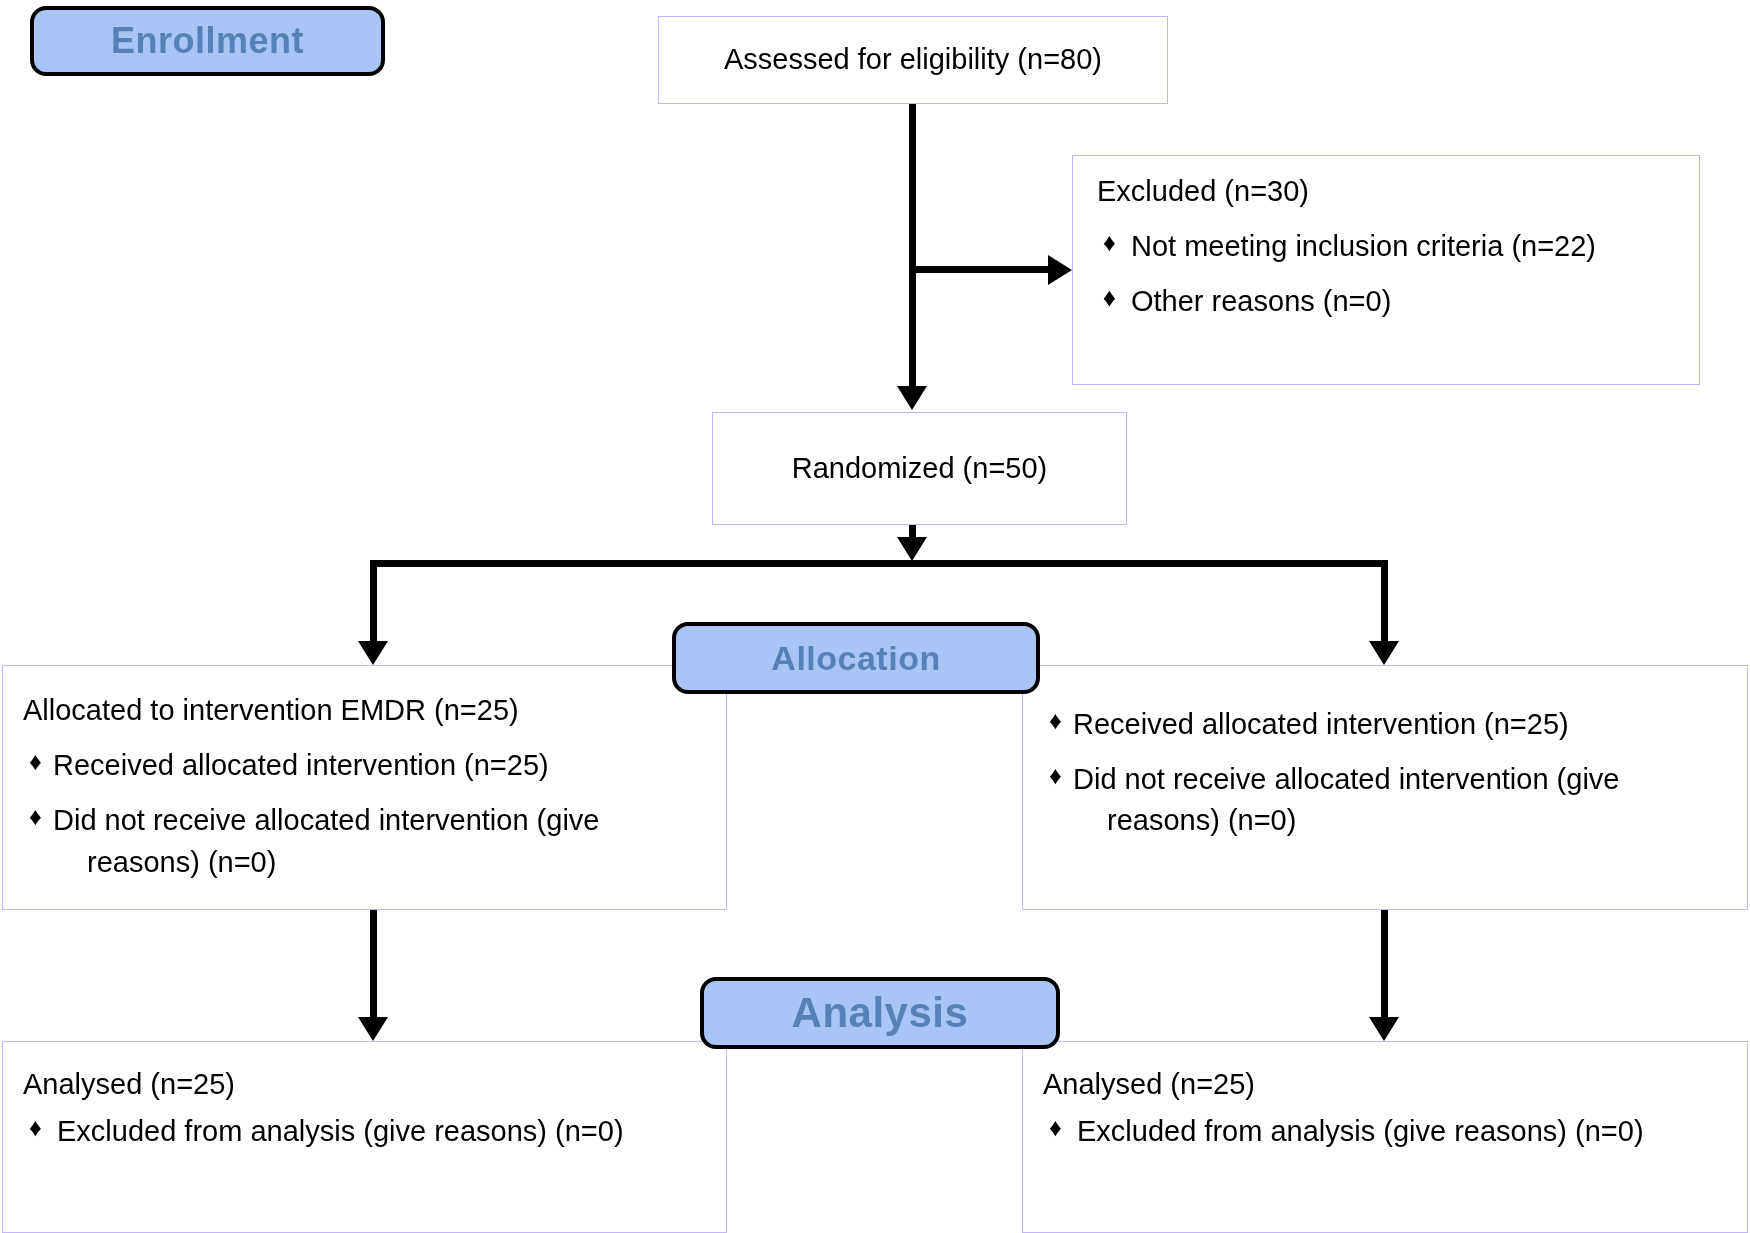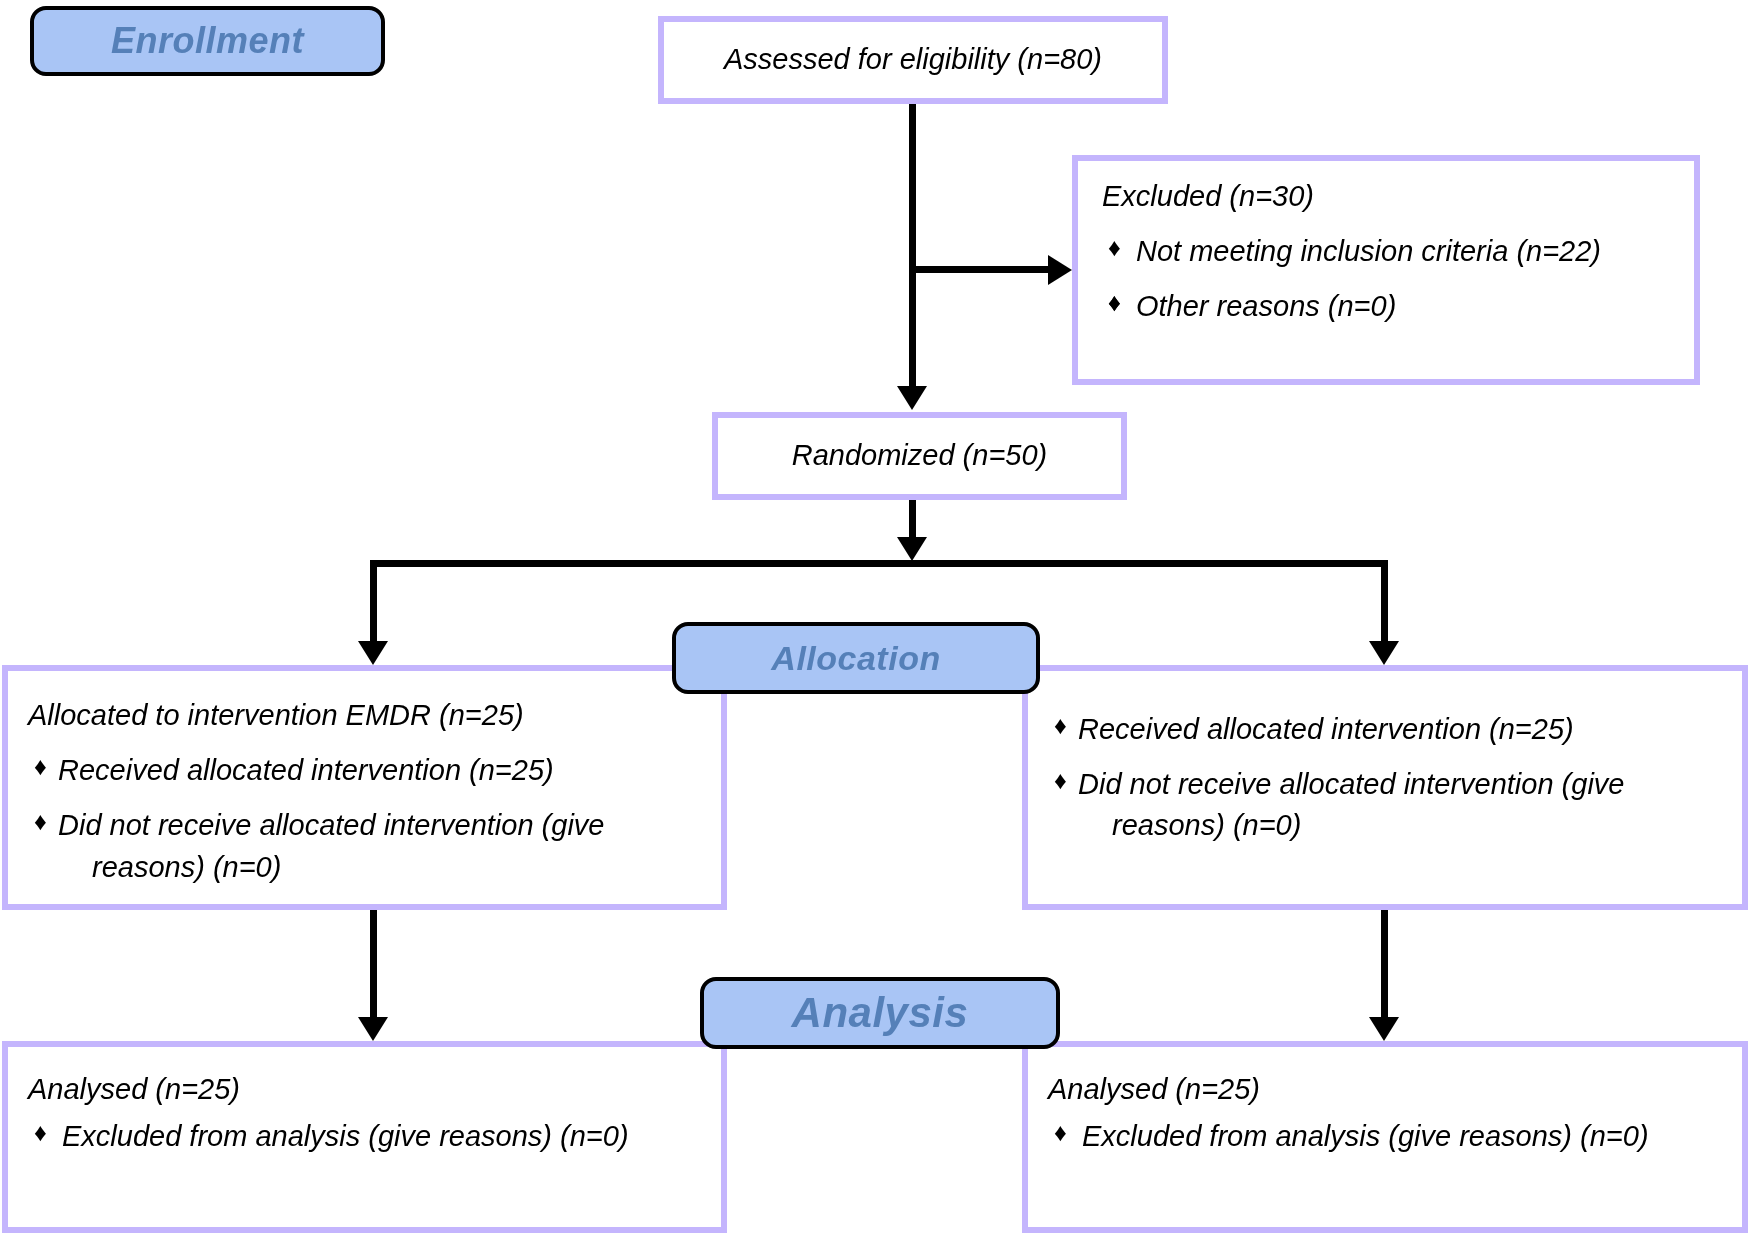--- a/index.html
+++ b/index.html
@@ -7,28 +7,27 @@
     padding: 0;
     background: #ffffff;
   }
   #canvas {
     position: relative;
     width: 1750px;
     height: 1233px;
     background: #ffffff;
     font-family: "Liberation Sans", sans-serif;
     overflow: hidden;
-    font-style: italic;
   }
 
   
   .box {
     position: absolute;
     box-sizing: border-box;
-    border: 6px solid #c4b5fd;
+    border: 1px solid #c4b5fd;
     background: #ffffff;
     color: #000000;
     font-size: 29px;
     line-height: 1.42;
     z-index: 2;
   }
   .box .inner {
     padding: 15px 24px;
   }
   .box.vcenter {
@@ -146,21 +145,21 @@
           <span class="dia">♦</span>
         </li>
         <li>
           <span class="dia">♦</span>
           <span>Other reasons (n=0)</span>
         </li>
       </ul>
     </div>
   </div>
 
-  <div class="box center vcenter" style="left:712px; top:412px; width:415px; height:88px;">
+  <div class="box center vcenter" style="left:712px; top:412px; width:415px; height:113px;">
     <span class="title-line">Randomized (n=50)</span>
   </div>
 
   <div class="vline" style="left:909px; top:500px; width:7px; height:37px;"></div>
   <div class="arrowhead-down" style="left:897px; top:537px;"></div>
   <div class="hline" style="left:370px; top:560px; width:1018px; height:7px;"></div>
 
   <div class="vline" style="left:370px; top:560px; width:7px; height:81px;"></div>
   <div class="arrowhead-down" style="left:358px; top:641px;"></div>
 

